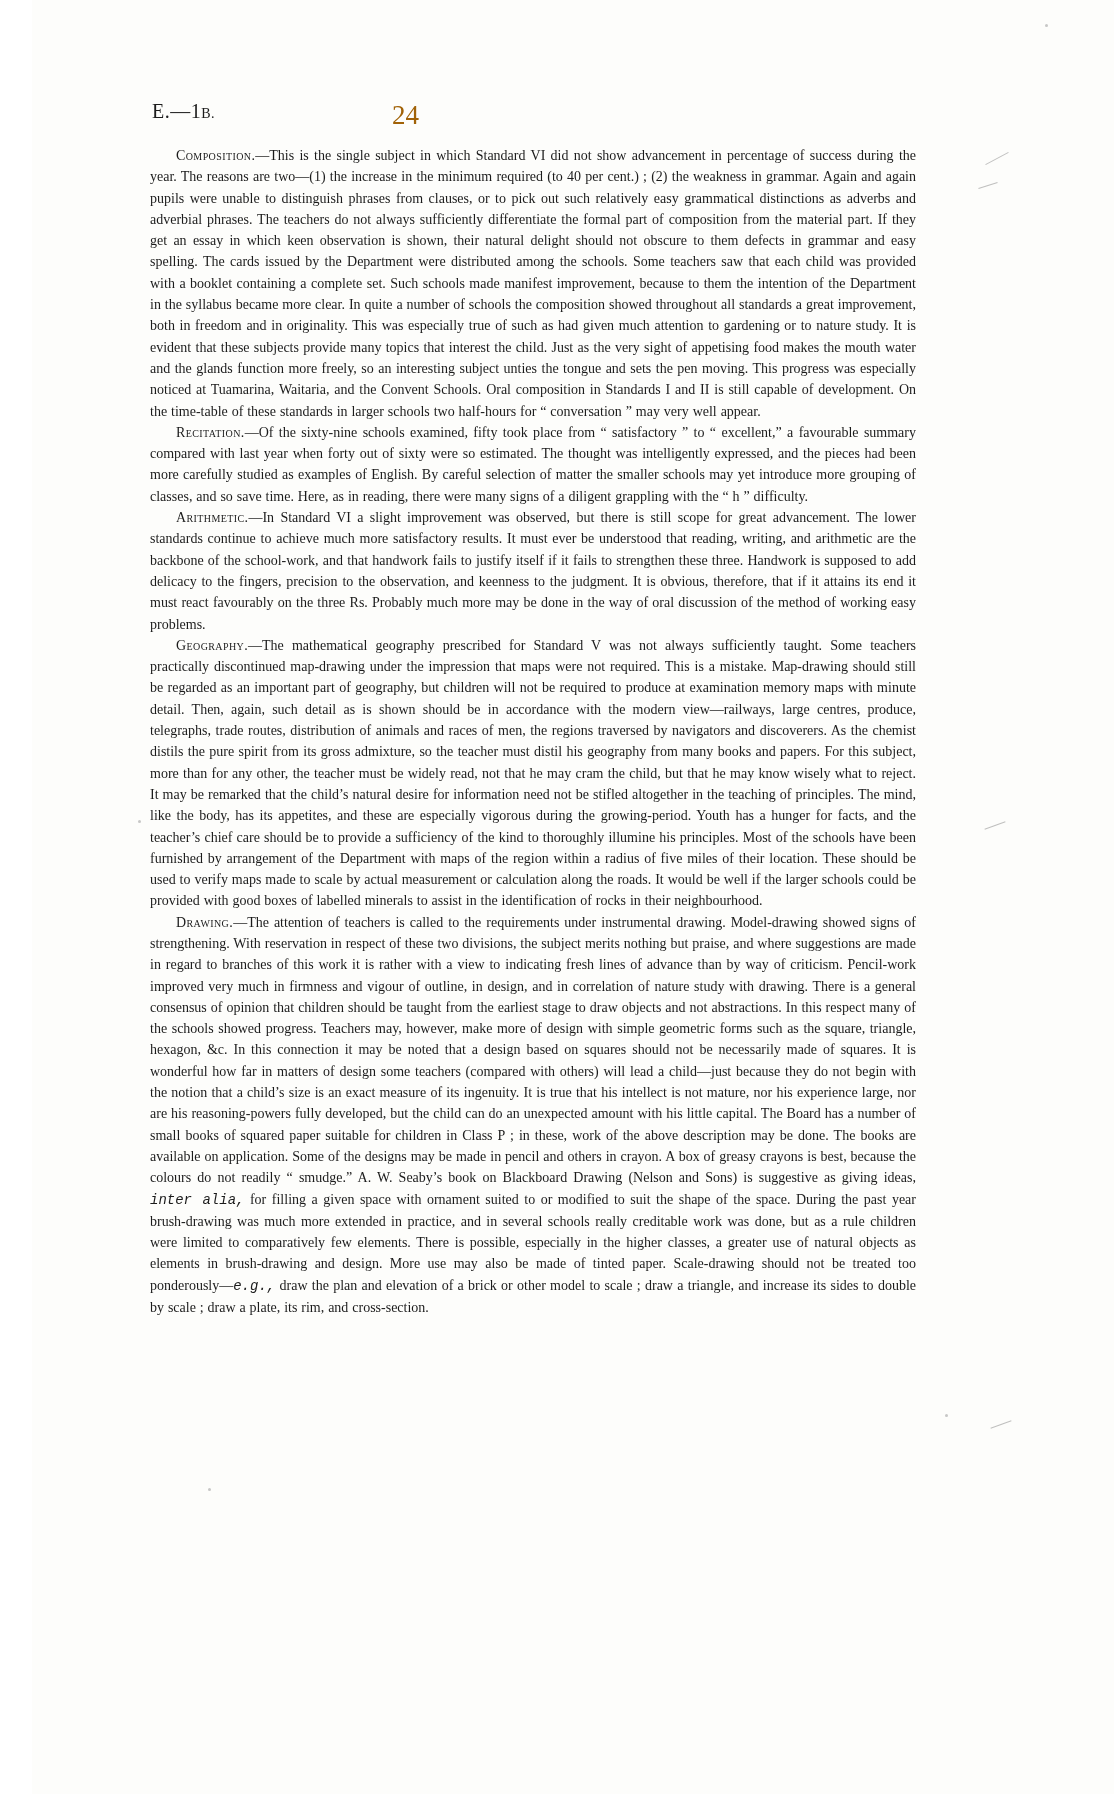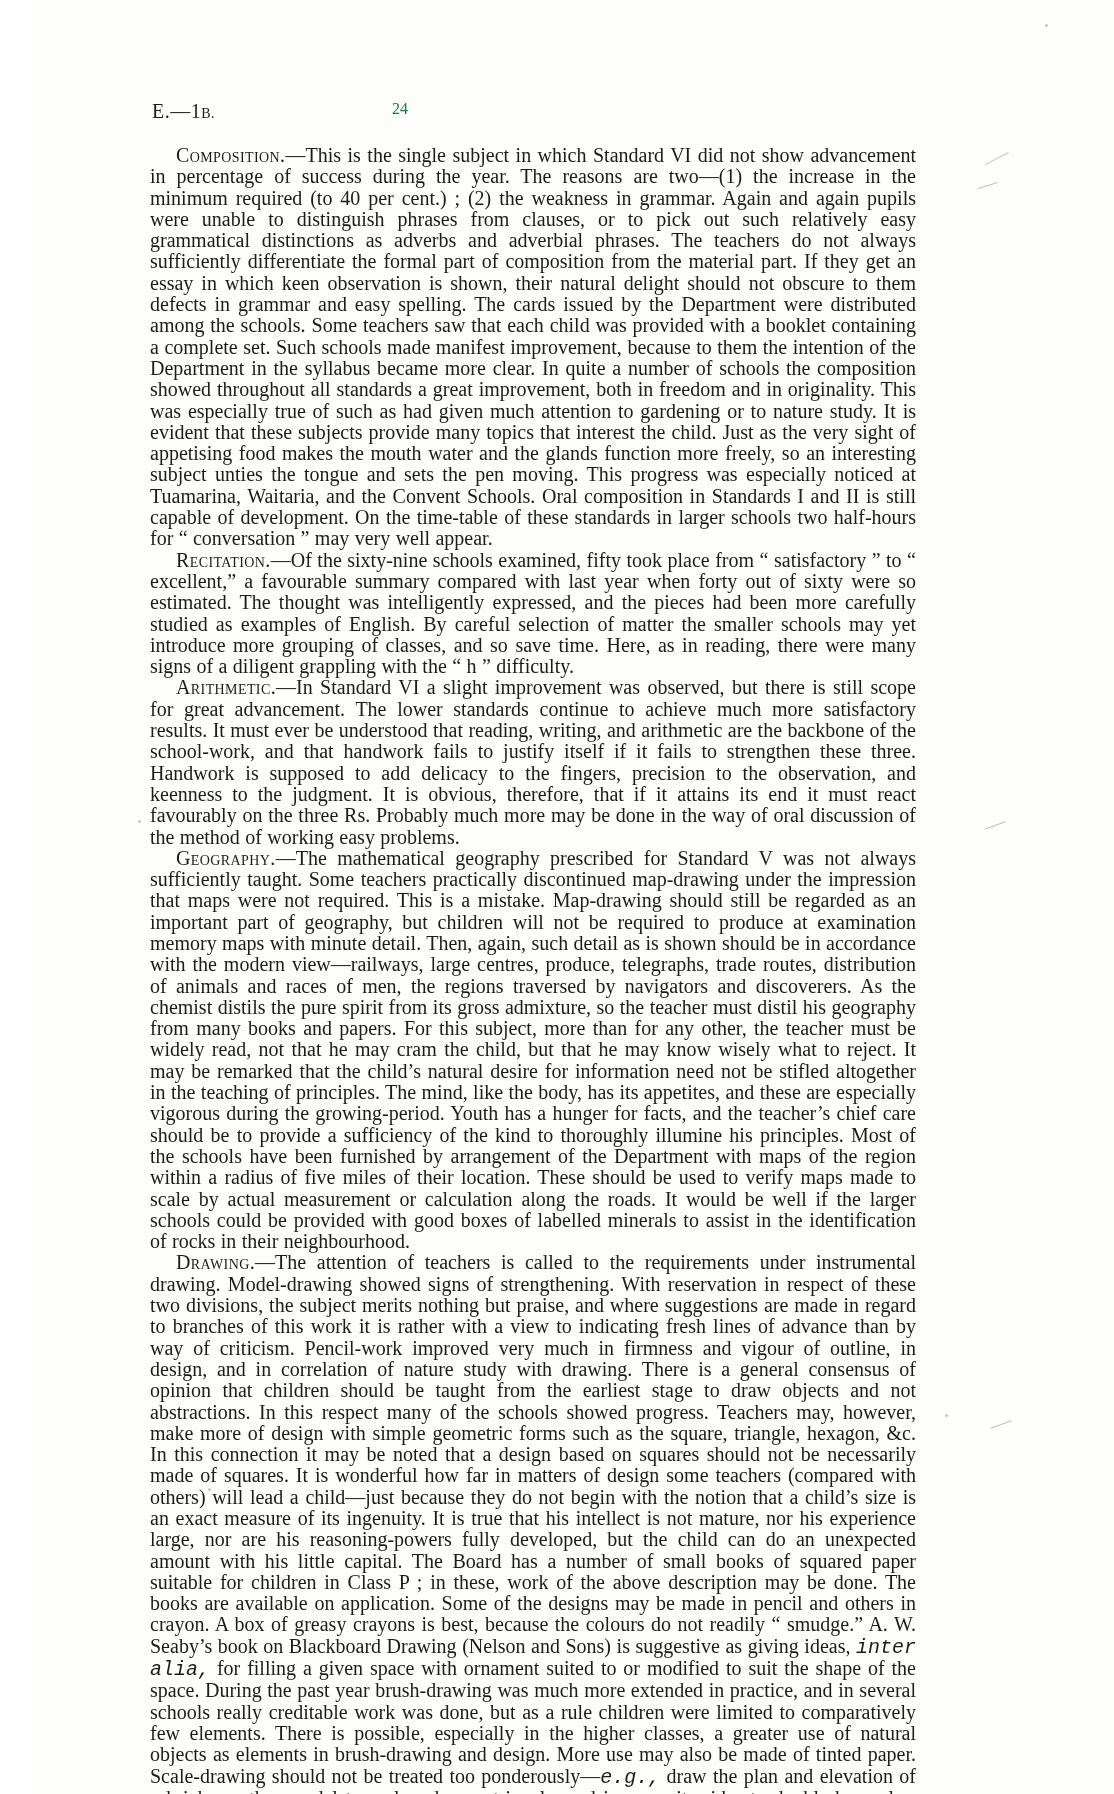--- a/index.html
+++ b/index.html
@@ -39,34 +39,34 @@
     color: #1c1c1c;
   }
   .header .folio-left .small {
     font-size: 14px;
     vertical-align: baseline;
   }
   .header .folio-page {
     position: absolute;
     left: 240px;
     top: 0;
-    font-size: 16px;
-    color: #15803d;
+    font-size: 27px;
+    color: #a16207;
   }
   .body-col {
     position: absolute;
     top: 145px;
     left: 118px;
     width: 766px;
   }
   p.para {
     margin: 0 0 0 0;
     text-align: justify;
     text-justify: inter-word;
-    font-size: 20px;
+    font-size: 14px;
     line-height: 21.3px;
     text-indent: 26px;
     color: #1b1b1b;
     hyphens: none;
     word-spacing: 0.4px;
   }
   .sc {
     font-variant: small-caps;
     letter-spacing: 0.4px;
   }

